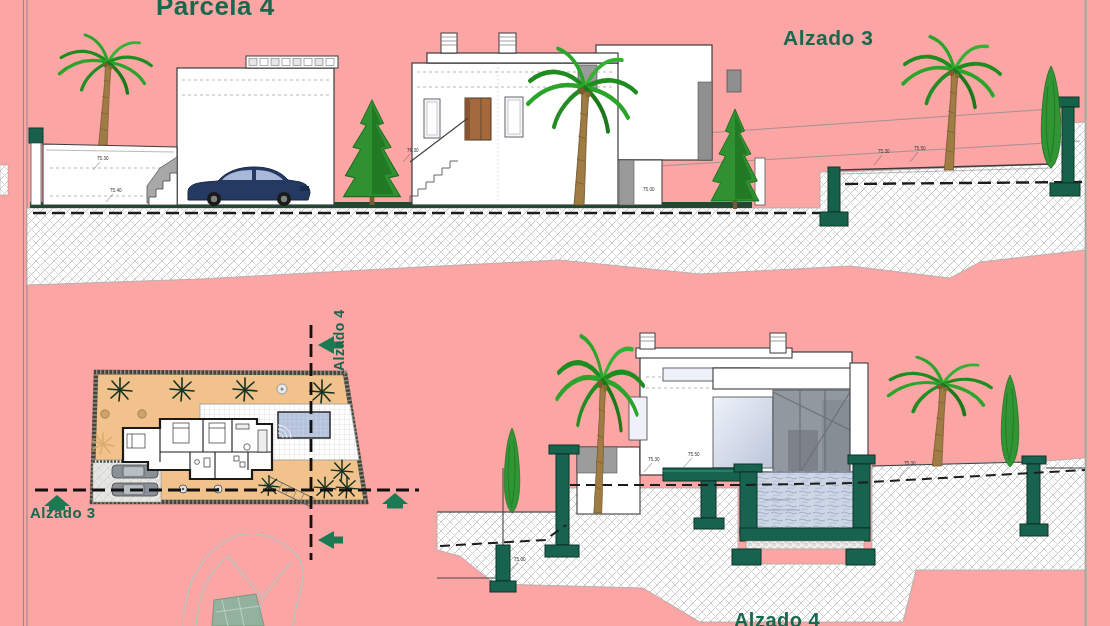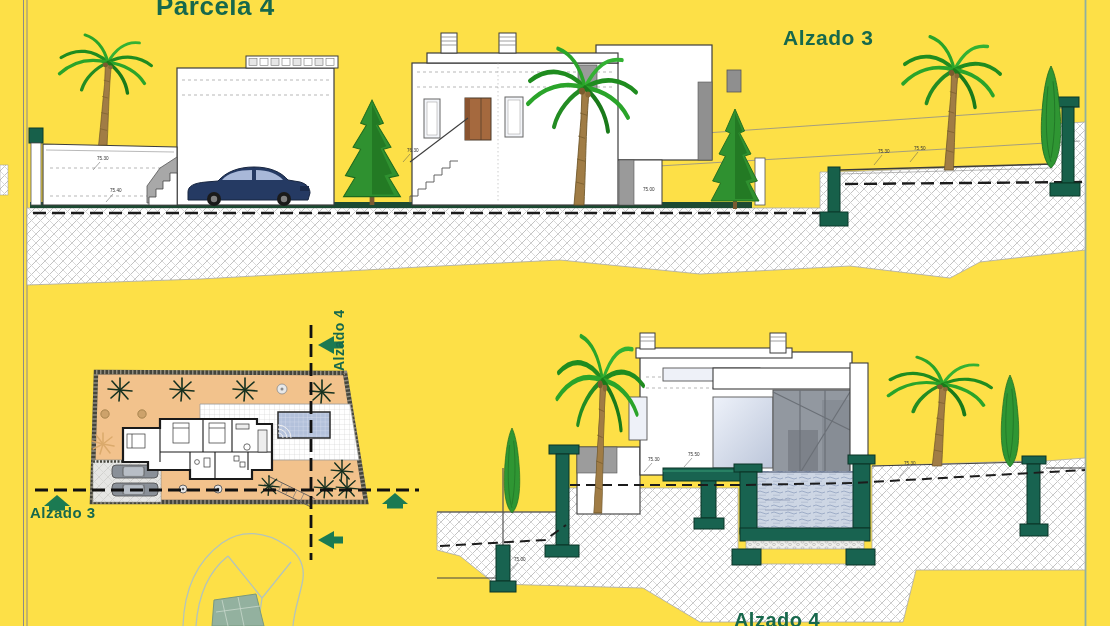--- a/index.html
+++ b/index.html
@@ -1,16 +1,16 @@
 <!DOCTYPE html>
 <html><head>
 <meta charset="utf-8">
 <style>
   html,body{margin:0;padding:0;background:#ffffff;}
-  .stage{position:relative;width:1110px;height:626px;background:#fde047;overflow:hidden;
+  .stage{position:relative;width:1110px;height:626px;background:#fca5a5;overflow:hidden;
          font-family:"Liberation Sans",sans-serif;}
   .stage svg{position:absolute;left:0;top:0;}
   .gtitle{position:absolute;color:#17684c;font-weight:bold;white-space:nowrap;letter-spacing:.5px;}
   .t-parcela{left:156px;top:-9px;font-size:26px;}
   .t-alz3top{left:783px;top:26px;font-size:21px;}
   .t-alz3plan{left:30px;top:504px;font-size:15px;}
   .t-alz4bot{left:712px;top:609px;font-size:20px;width:130px;text-align:center;}
   .v-label{left:331px;top:371px;font-size:14px;transform:rotate(-90deg);transform-origin:0 0;}
   .dim{font-family:"Liberation Sans",sans-serif;font-size:4.6px;fill:#333;}
 </style>

